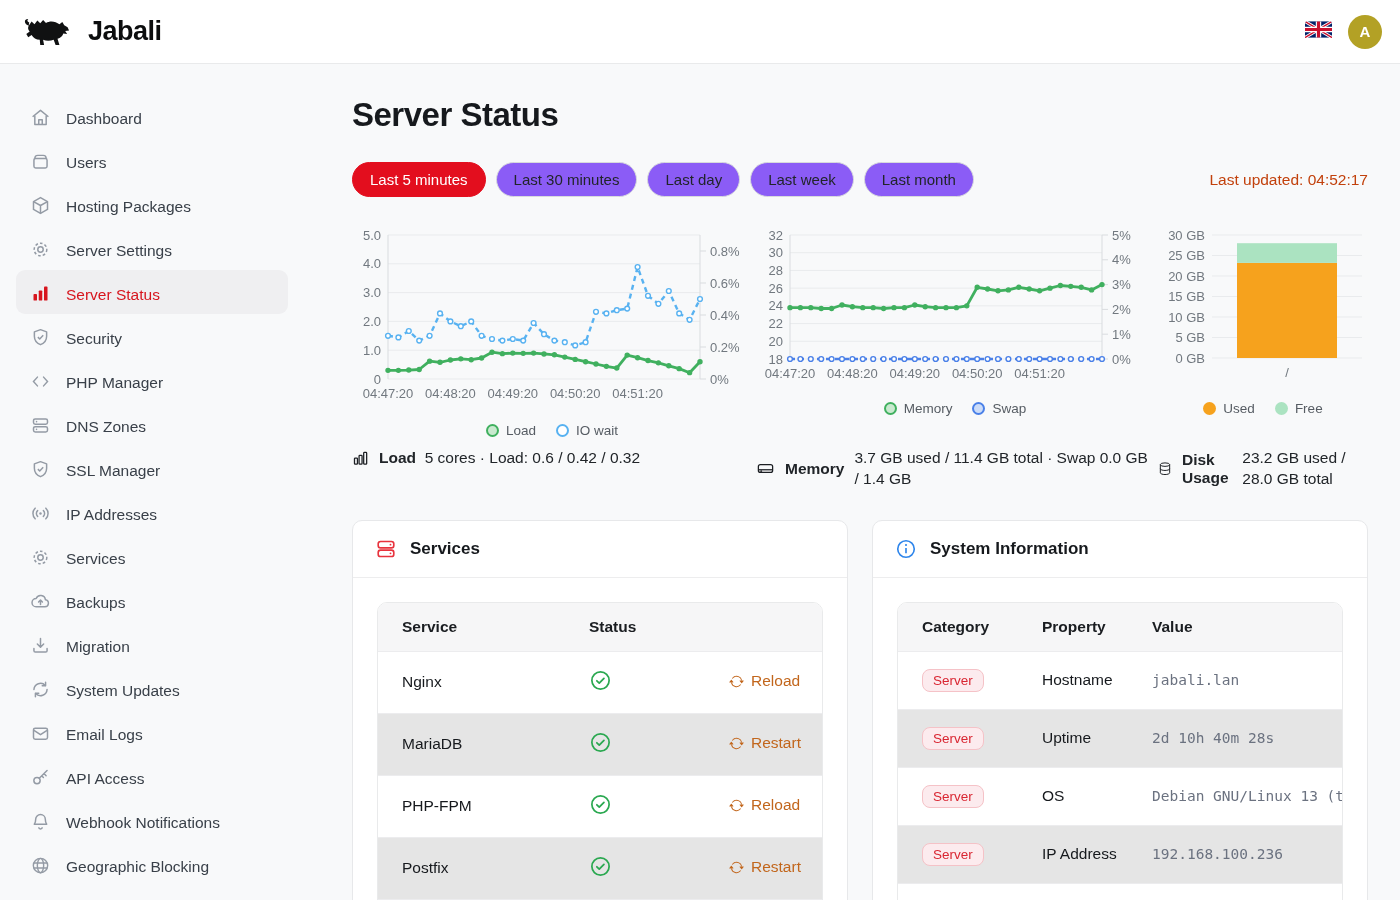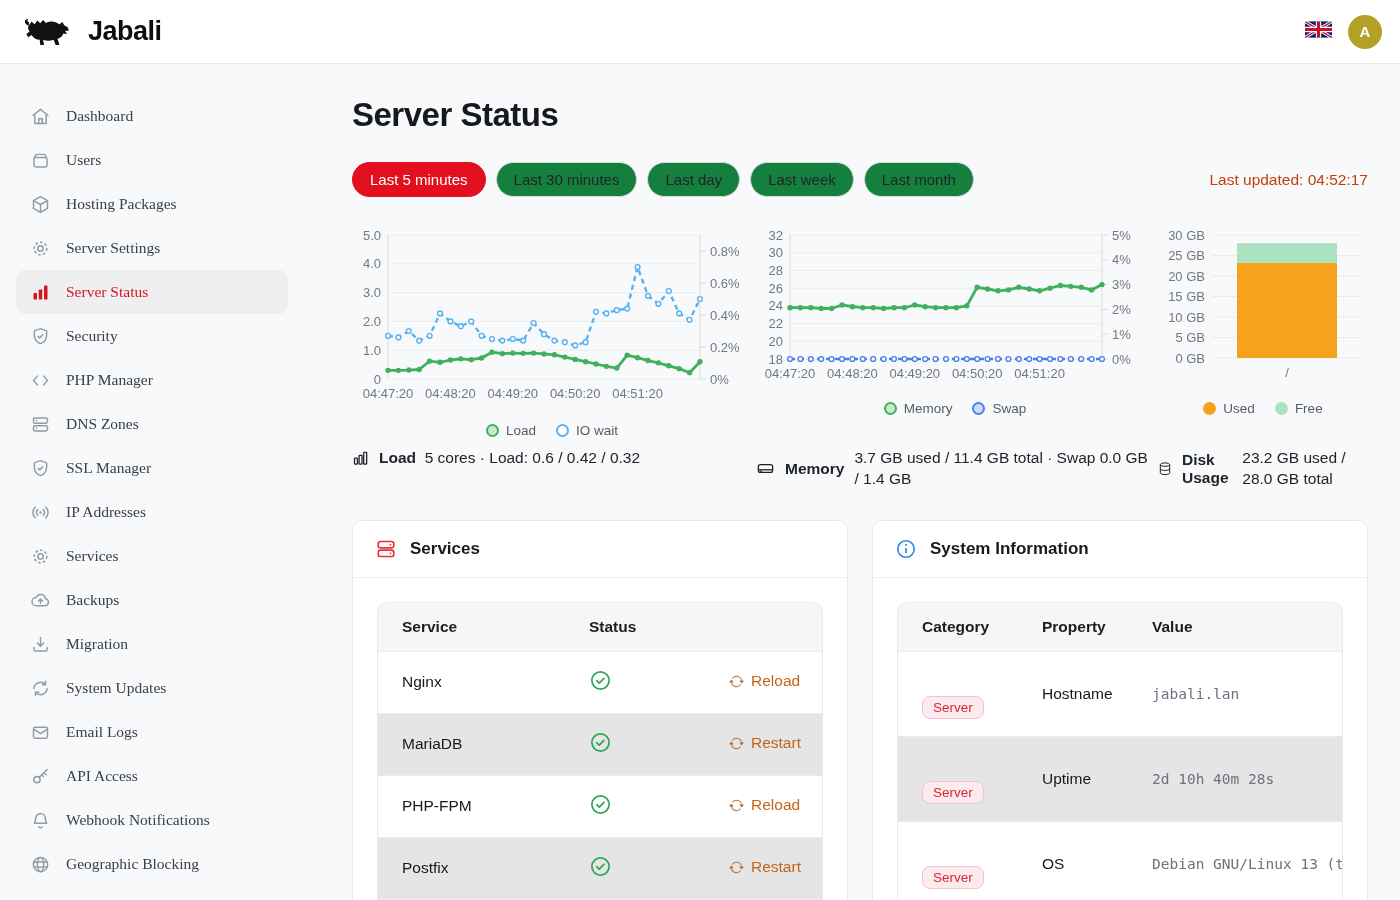--- a/index.html
+++ b/index.html
@@ -10,33 +10,33 @@
   .topbar { height:64px; background:#fff; border-bottom:1px solid #e9eaeb; display:flex; align-items:center; padding:0 18px 0 22px; }
   .brand { display:flex; align-items:center; gap:18px; }
   .brand-name { font-size:27px; font-weight:800; letter-spacing:-0.5px; color:#0c0d0e; }
   .topbar-right { margin-left:auto; display:flex; align-items:center; gap:16px; }
   .flag { border-radius:3px; overflow:hidden; display:block; cursor:pointer; }
   .avatar { width:34px; height:34px; border-radius:50%; background:#b3a125; color:#fff; font-weight:700; font-size:15px; display:flex; align-items:center; justify-content:center; cursor:pointer; }
 
   
   .shell { display:flex; height:836px; }
   .sidebar { width:304px; flex:0 0 304px; padding-top:30px; }
-  .side-item { display:flex; align-items:center; gap:15px; margin:0 16px; padding:10px 12px 10px 13px; border-radius:9px; cursor:pointer; height:44px;font-family:Liberation Serif, serif; }
+  .side-item { display:flex; align-items:flex-end; gap:15px; margin:0 16px; padding:10px 12px 10px 13px; border-radius:9px; cursor:pointer; height:44px; }
   .side-item .s-icon { width:22px; height:22px; color:#949ba5; display:flex; align-items:center; justify-content:center; flex:0 0 22px; }
   .side-item .s-label { font-size:15.5px; color:#394049; }
   .side-item.active { background:#efeff1; }
   .side-item.active .s-icon { color:#d7151e; }
   .side-item.active .s-label { color:#d7151e; font-weight:500; }
 
   .main { flex:1; padding:32px 32px 0 48px; }
   h1.page-title { font-size:33px; font-weight:800; letter-spacing:-0.5px; margin-bottom:28px; }
 
   
   .range-row { display:flex; align-items:center; gap:24px; margin-bottom:24px; }
-  .pill { font-size:15px; padding:8px 17px; border-radius:999px; border:1px solid #d8dadd; background:#15803d; color:#212529; cursor:pointer; white-space:nowrap; }
+  .pill { font-size:15px; padding:8px 17px; border-radius:999px; border:1px solid #d8dadd; background:#8b5cf6; color:#212529; cursor:pointer; white-space:nowrap; }
   .pill.active { background:#e30e1e; border-color:#e30e1e; color:#fff; }
   .last-updated { margin-left:auto; font-size:15.5px; color:#c2410c; }
 
   
   .charts-row { display:flex; justify-content:space-between; align-items:flex-start; }
   .chart-block { display:flex; flex-direction:column; align-items:center; }
   .legend { display:flex; justify-content:center; gap:20px; margin-top:4px; }
   .legend-item { display:flex; align-items:center; gap:7px; font-size:13.5px; color:#565c63; }
   .legend-dot { width:13px; height:13px; border-radius:50%; display:inline-block; }
   svg text { font-family:"Liberation Sans", sans-serif; }
@@ -55,21 +55,21 @@
   .card-title { font-size:17px; font-weight:700; }
   .card-body { padding:24px; }
 
   .tbl-wrap { border:1px solid #e9eaeb; border-radius:10px; overflow:hidden; }
   table { width:100%; border-collapse:collapse; table-layout:fixed; font-size:15.5px; }
   thead th { background:#f6f6f7; text-align:left; font-weight:700; padding:15px 0 15px 24px; color:#1a1d21; }
   tbody td { padding:17px 0 17px 24px; border-top:1px solid #ececee; vertical-align:middle; }
   tbody tr.alt { background:#e5e5e5; }
   td.action-cell { text-align:right; padding-right:24px; }
   .svc-action { color:#c2661c; cursor:pointer; display:inline-flex; align-items:center; gap:7px; white-space:nowrap; }
-  .badge { display:inline-block; font-size:13.5px; color:#d92632; background:#fcebee; border:1px solid #f5c2c7; border-radius:8px; padding:3px 10px;margin-top:27px; }
+  .badge { display:inline-block; font-size:13.5px; color:#d92632; background:#fcebee; border:1px solid #f5c2c7; border-radius:8px; padding:3px 10px; }
   td.sys-value { font-family:"DejaVu Sans Mono", monospace; font-size:14.5px; color:#6b7280; white-space:nowrap; overflow:hidden; }
 </style>
 </head>
 <body>
 
 <div class="topbar">
   <div class="brand">
     <svg width="48" height="38" viewBox="0 0 100 70">
       <path fill="#101112" d="M10 20 C4 16 5 7 13 8 C10 11 11 14 15 15 L14 22 L20 13 L26 19 L32 11 L38 17 L44 10 L50 16 C58 11 70 12 78 19 L84 14 L88 21 L95 25 L98 32 L90 33 L94 39 L86 38 C85 43 80 47 74 49 L78 62 L70 62 L66 51 C59 54 50 54 44 51 L46 62 L38 62 L37 51 C29 51 24 47 20 41 L13 46 L9 39 L16 34 C12 30 12 25 14 22 Z"></path>
     </svg>

